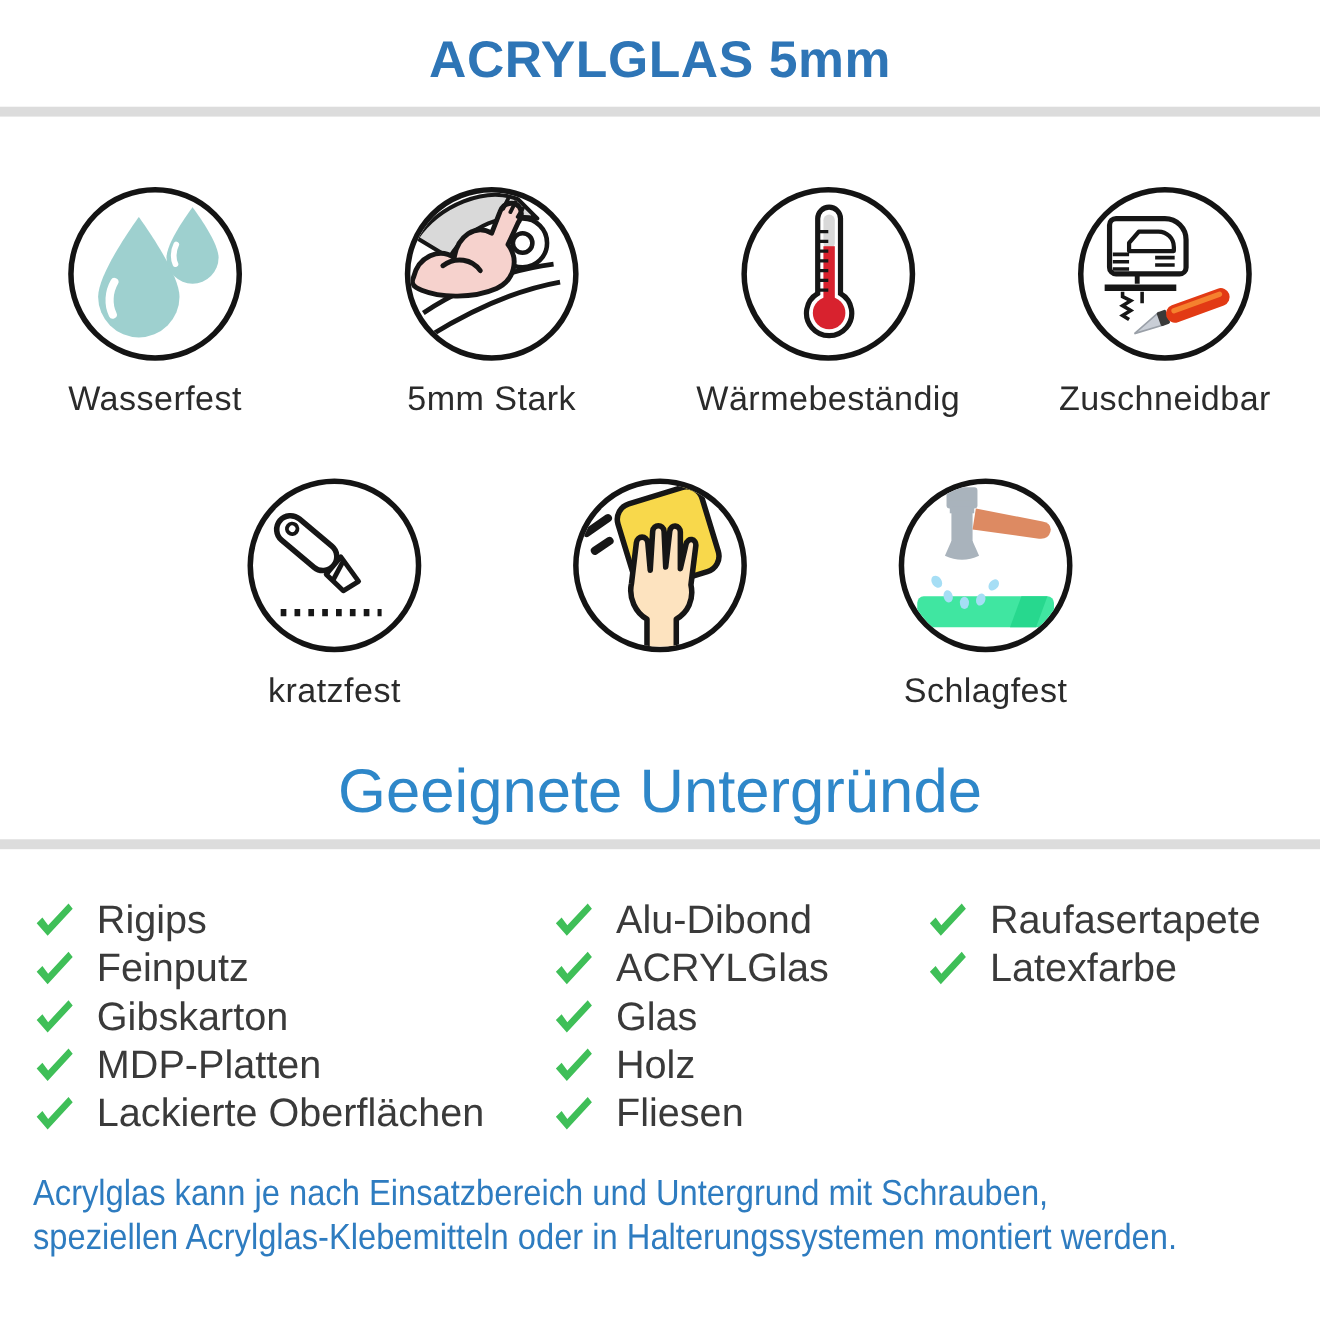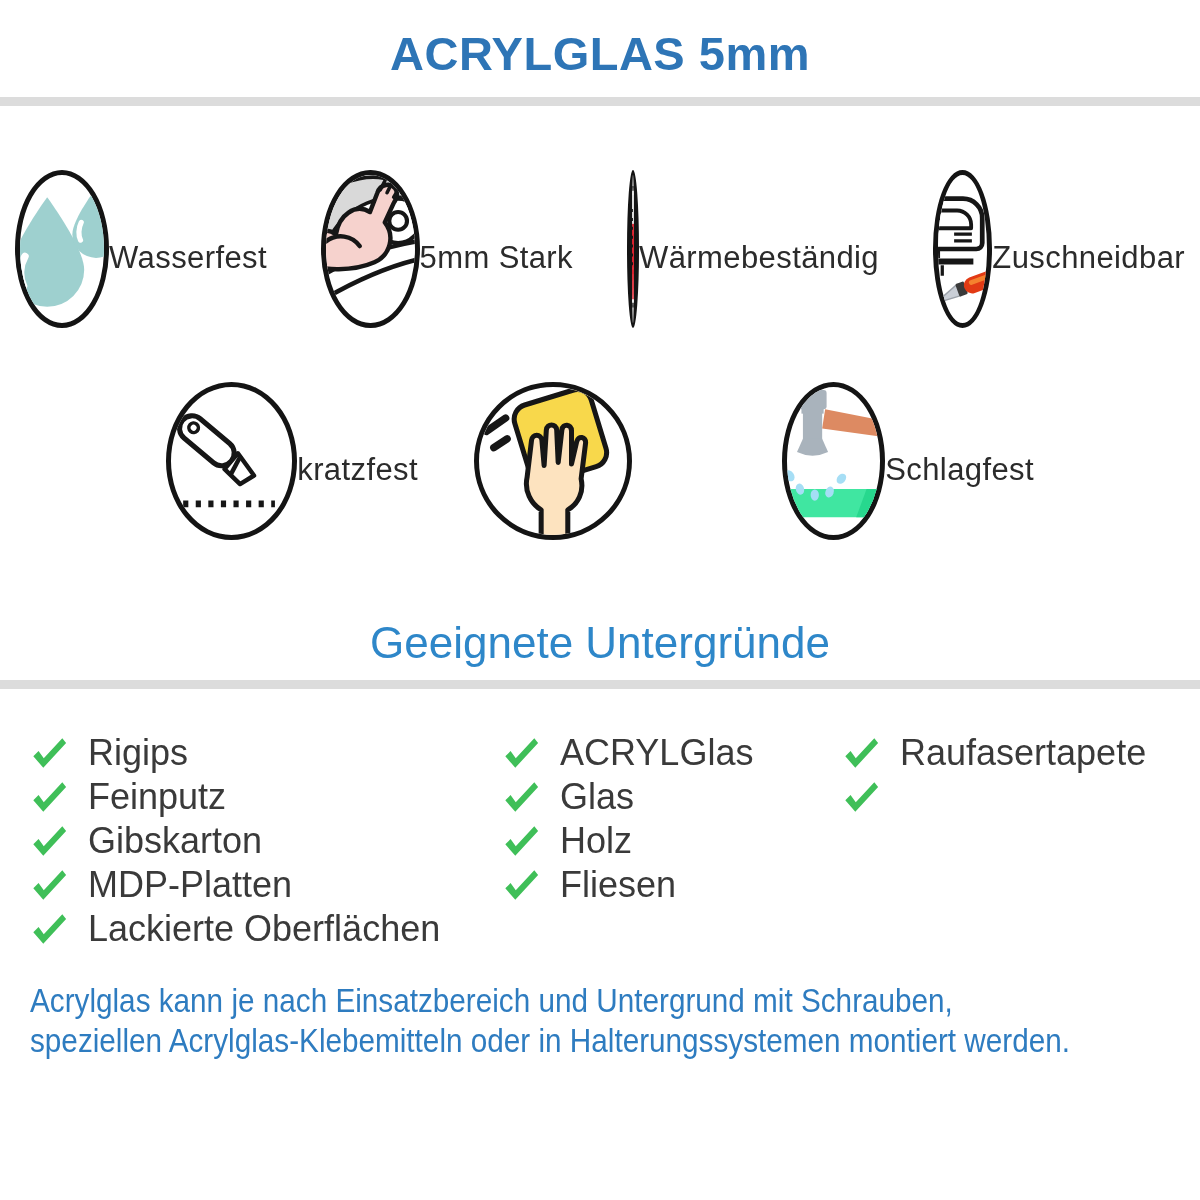--- a/index.html
+++ b/index.html
@@ -10,33 +10,33 @@
   h1.title{
     margin:0;padding-top:26px;text-align:center;
     font-size:47px;font-weight:600;letter-spacing:.5px;
     color:var(--title-blue,#2e75b6);
   }
   .divider{height:9px;background:var(--divider-gray,#dcdcdc);}
   .divider.top{margin-top:16px;}
   .divider.mid{margin-top:12px;}
   .feature-row{display:flex;}
   .feature-row.row1{margin:64px 15px 0;justify-content:space-between;}
-  .feature-row.row2{margin-top:54px;justify-content:center;gap:56px;}
-  .feature{width:252px;display:flex;flex-direction:row;align-items:center;}
+  .feature-row.row2{margin-top:54px;justify-content:center;gap:44px;}
+  .feature{width:252px;display:flex;flex-direction:column;align-items:center;}
   .circle{
     width:148px;height:148px;border:5px solid #141414;border-radius:50%;
     overflow:hidden;background:#fff;display:flex;align-items:center;justify-content:center;
   }
   .icon{width:148px;height:148px;display:block;flex:none;}
   .feature-label{
     margin-top:17px;font-size:31px;font-weight:500;letter-spacing:.4px;
     color:var(--label-dark,#2b2b2b);white-space:nowrap;
   }
   h2.subtitle{
-    margin:78px 0 0;text-align:center;font-size:44px;font-weight:500;
+    margin:40px 0 0;text-align:center;font-size:56px;font-weight:500;
     color:var(--subtitle-blue,#2e87c9);
   }
   .substrates{display:flex;margin:42px 0 0 30px;}
   .sub-col.c1{width:472px;}
   .sub-col.c2{width:340px;}
   .sub-col.c3{flex:1;}
   .sub-item{display:flex;align-items:center;height:44px;}
   .check{width:38px;height:38px;flex:none;margin-right:20px;}
   .check path{fill:var(--check-green,#3fbf58);}
   .sub-item span{font-size:36px;font-weight:500;color:#3a3a3a;white-space:nowrap;}
@@ -210,20 +210,26 @@
           </svg>
         <span>Lackierte Oberflächen</span>
       </div>
     </div>
 
     <div class="sub-col c2">
       <div class="sub-item">
         <svg class="check" viewBox="0 0 40 40">
             <path d="M3.5 23.5 L9 18 L14.5 25.5 L34 4.5 L38 9.5 L14 35.5 Z"></path>
           </svg>
+        <span>Alu-Dibond</span>
+      </div>
+      <div class="sub-item">
+        <svg class="check" viewBox="0 0 40 40">
+            <path d="M3.5 23.5 L9 18 L14.5 25.5 L34 4.5 L38 9.5 L14 35.5 Z"></path>
+          </svg>
         <span>ACRYLGlas</span>
       </div>
       <div class="sub-item">
         <svg class="check" viewBox="0 0 40 40">
             <path d="M3.5 23.5 L9 18 L14.5 25.5 L34 4.5 L38 9.5 L14 35.5 Z"></path>
           </svg>
         <span>Glas</span>
       </div>
       <div class="sub-item">
         <svg class="check" viewBox="0 0 40 40">
@@ -243,20 +249,21 @@
       <div class="sub-item">
         <svg class="check" viewBox="0 0 40 40">
             <path d="M3.5 23.5 L9 18 L14.5 25.5 L34 4.5 L38 9.5 L14 35.5 Z"></path>
           </svg>
         <span>Raufasertapete</span>
       </div>
       <div class="sub-item">
         <svg class="check" viewBox="0 0 40 40">
             <path d="M3.5 23.5 L9 18 L14.5 25.5 L34 4.5 L38 9.5 L14 35.5 Z"></path>
           </svg>
+        <span>Latexfarbe</span>
       </div>
     </div>
 
   </section>
 
   <p class="footer-note">
     <span>Acrylglas kann je nach Einsatzbereich und Untergrund mit Schrauben,</span><br>
     <span>speziellen Acrylglas-Klebemitteln oder in Halterungssystemen montiert werden.</span>
   </p>
 

